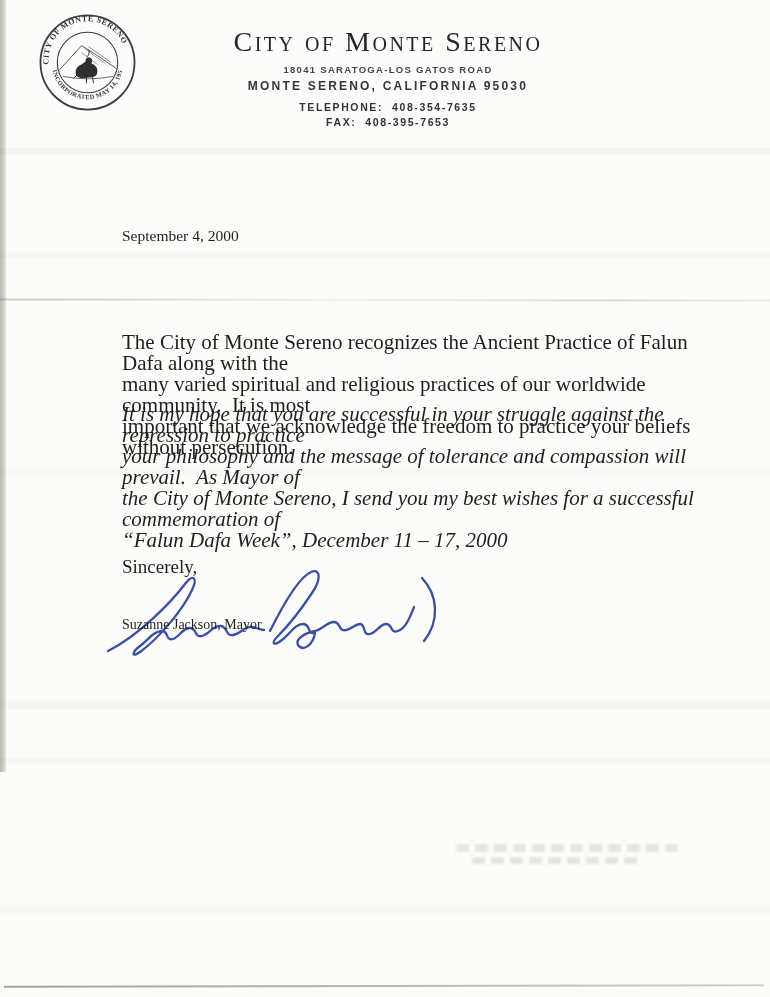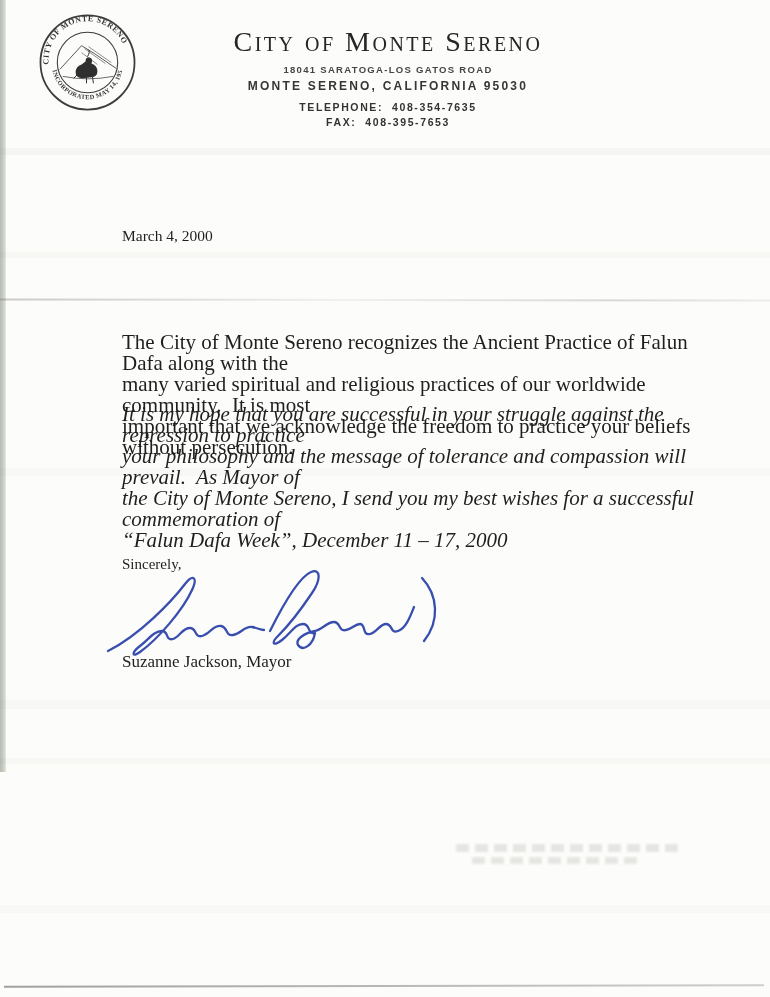--- a/index.html
+++ b/index.html
@@ -79,23 +79,23 @@
 
   
   .date{position:absolute;left:122px;top:227px;font-size:15.5px;}
   .para{
     position:absolute;left:122px;width:600px;
     font-size:21px;line-height:21px;
     white-space:pre-wrap;
   }
   .p1{top:332px;}
   .p2{top:404px;font-style:italic;}
-  .closing{position:absolute;left:122px;top:556px;font-size:15px;font-family:Liberation Serif, serif;}
+  .closing{position:absolute;left:122px;top:556px;font-size:19px;font-family:Liberation Serif, serif;}
   .signature{position:absolute;left:100px;top:563px;width:350px;height:95px;}
-  .signed-by{position:absolute;left:122px;top:652px;font-size:17px;text-align:right;}
+  .signed-by{position:absolute;left:122px;top:617px;font-size:14px;text-align:right;}
 </style>
 </head>
 <body>
 
 <div class="scan">
 
   <div class="edge-strip"></div>
   <div class="streak s1"></div>
   <div class="streak s2"></div>
   <div class="streak s3"></div>
@@ -137,21 +137,21 @@
   </svg>
 
   <div class="header">
     <div class="hdr-title">City of Monte Sereno</div>
     <div class="hdr-addr1">18041 SARATOGA-LOS GATOS ROAD</div>
     <div class="hdr-addr2">MONTE SERENO, CALIFORNIA 95030</div>
     <div class="hdr-tel">TELEPHONE:  408-354-7635</div>
     <div class="hdr-fax">FAX:  408-395-7653</div>
   </div>
 
-  <div class="date">March 4, 2000</div>
+  <div class="date">September 4, 2000</div>
 
   <div class="para p1">The City of Monte Sereno recognizes the Ancient Practice of Falun Dafa along with the
 many varied spiritual and religious practices of our worldwide community.  It is most
 important that we acknowledge the freedom to practice your beliefs without persecution.</div>
 
   <div class="para p2">It is my hope that you are successful in your struggle against the repression to practice
 your philosophy and the message of tolerance and compassion will prevail.  As Mayor of
 the City of Monte Sereno, I send you my best wishes for a successful commemoration of
 “Falun Dafa Week”, December 11 – 17, 2000</div>
 

